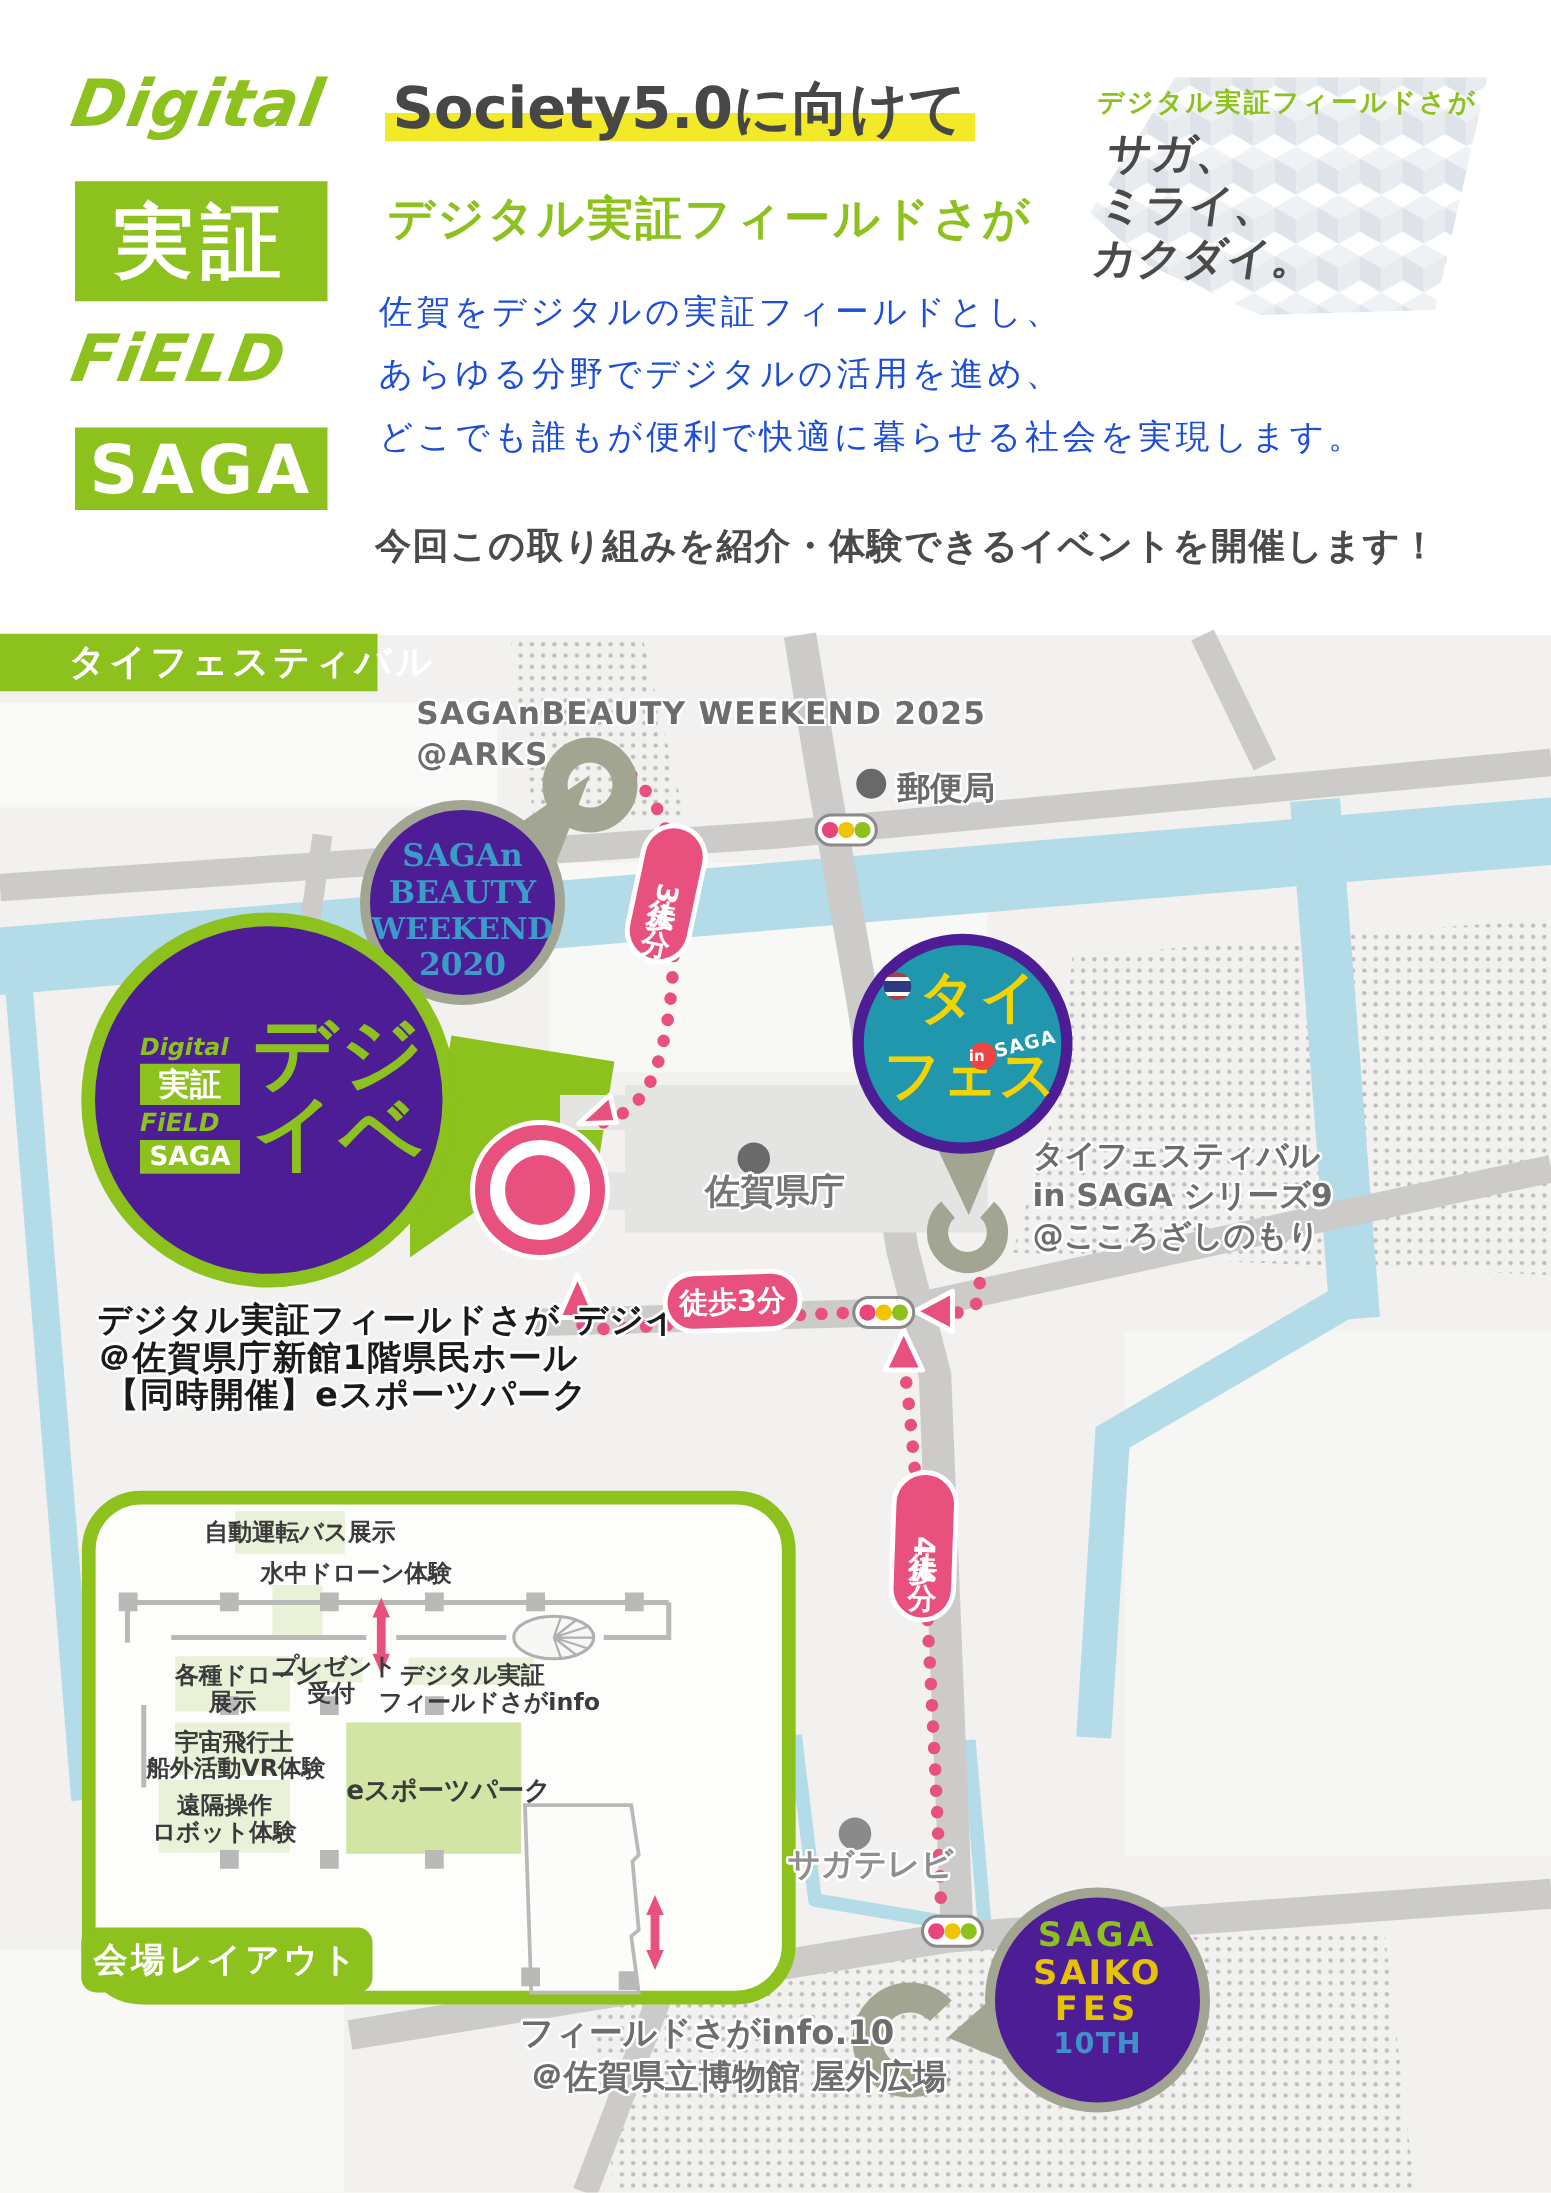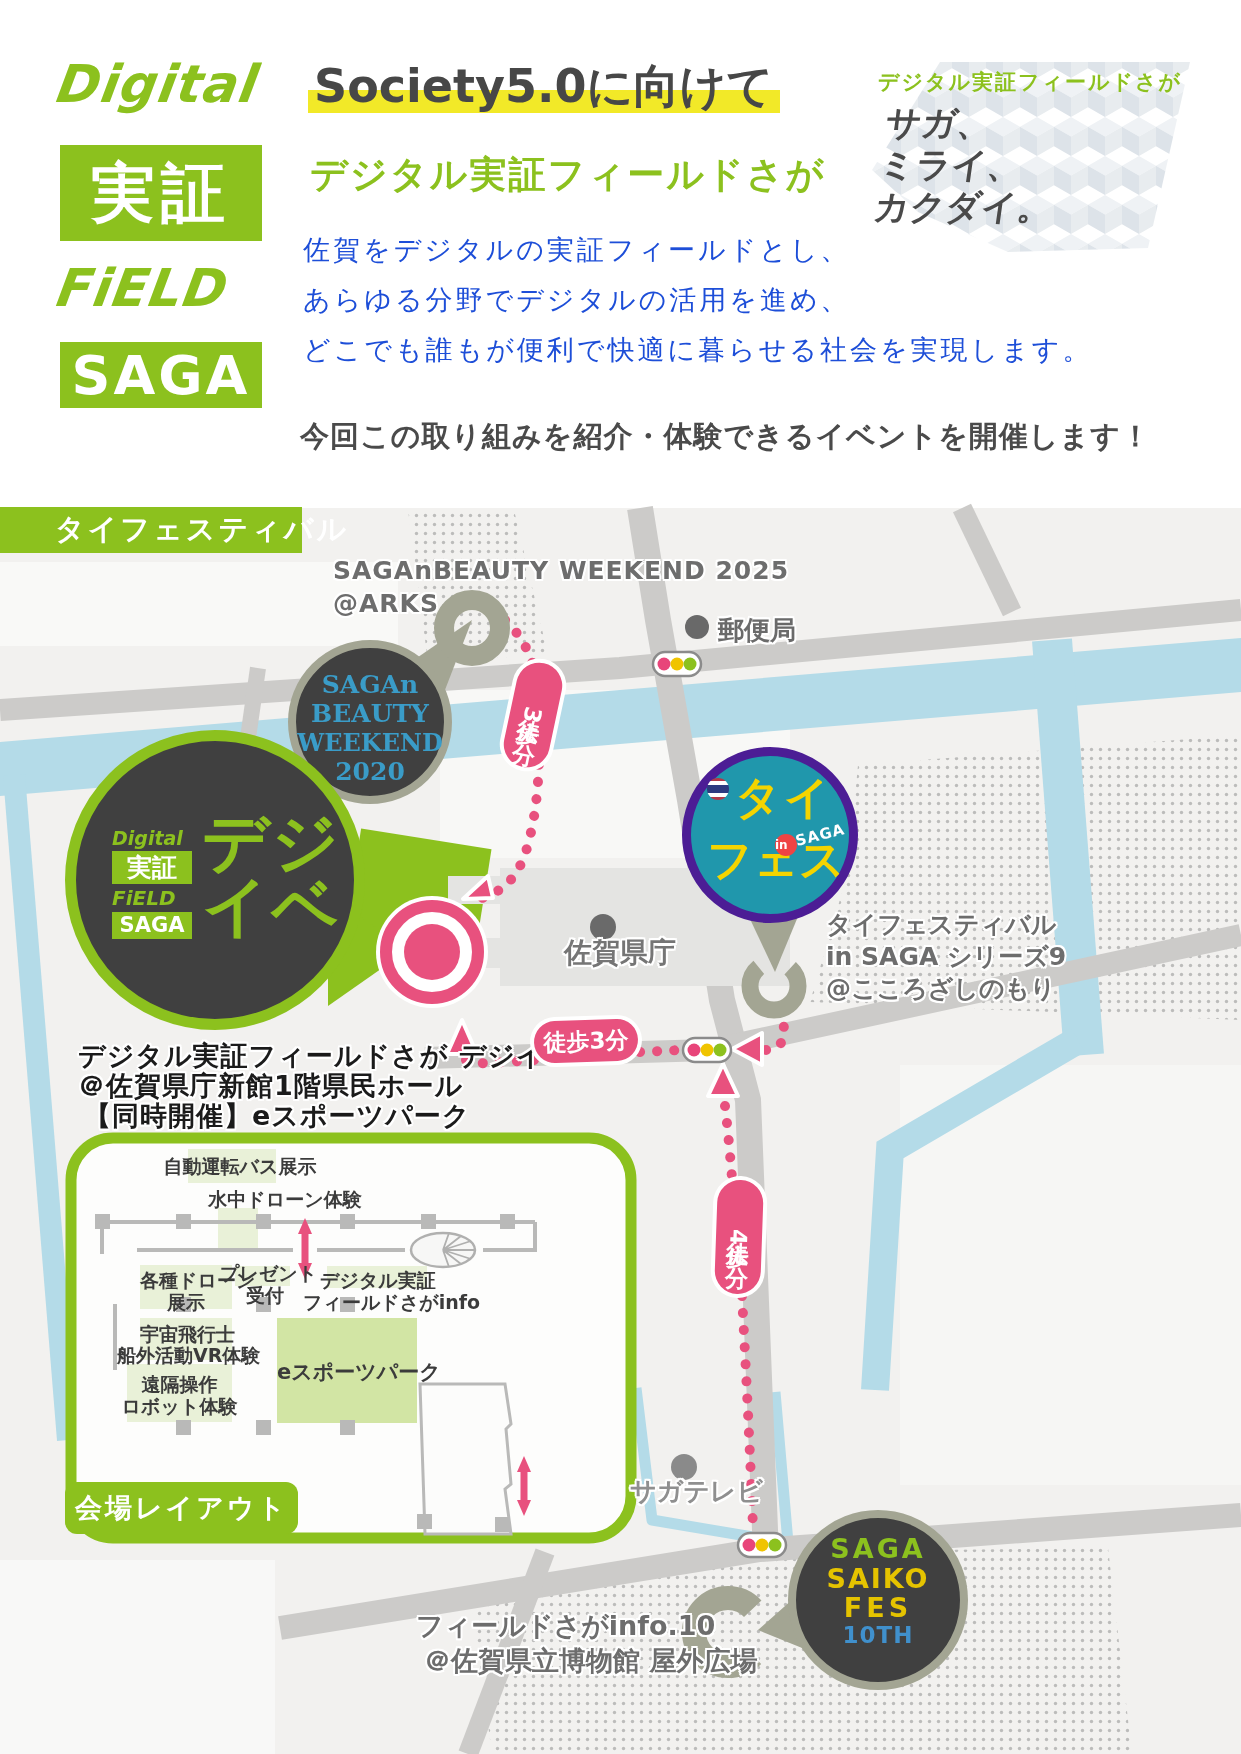--- a/index.html
+++ b/index.html
@@ -16,24 +16,24 @@
 .bodytext{position:absolute;left:303px;top:225px;font-size:27px;line-height:50px;letter-spacing:3px;color:#1d4ed8;font-weight:500;white-space:nowrap;z-index:2}
 .cta{position:absolute;left:300px;top:417px;font-size:29px;font-weight:900;color:#4a4a4a;letter-spacing:1px;white-space:nowrap;z-index:2}
 .sidenote-title{position:absolute;left:878px;top:68px;font-size:21px;font-weight:900;color:#8cc11e;letter-spacing:2px;z-index:2;white-space:nowrap}
 .sidenote-lines{position:absolute;left:880px;top:102px;font-size:35px;line-height:42px;font-weight:700;color:#4a4a4a;transform:skewX(-8deg);z-index:2;white-space:nowrap}
 
 .cas{text-shadow:2px 0 #fff,-2px 0 #fff,0 2px #fff,0 -2px #fff,1.6px 1.6px #fff,-1.6px -1.6px #fff,1.6px -1.6px #fff,-1.6px 1.6px #fff}
 .maplbl{position:absolute;font-weight:800;color:#6d6d6d;white-space:nowrap;z-index:3}
 .venlbl{position:absolute;font-weight:900;color:#1b1b1b;white-space:nowrap;z-index:3;letter-spacing:1px}
 .pill{position:absolute;background:#e8517e;color:#fff;font-weight:800;display:flex;align-items:center;justify-content:center;border-radius:26px;box-shadow:0 0 0 4px #fff;z-index:4;font-size:23px}
 .pill.v{writing-mode:vertical-rl;letter-spacing:3px}
-.badge{position:absolute;border-radius:50%;background:#404040;z-index:2}
+.badge{position:absolute;border-radius:50%;background:#4c1d95;z-index:2}
 .access-banner{position:absolute;left:0;top:507px;width:302px;height:46px;background:#8cc11e;color:#fff;font-size:29px;font-weight:900;letter-spacing:3px;display:flex;align-items:center;padding-left:55px;z-index:5;white-space:nowrap}
 
-.inset{position:absolute;left:65px;top:1132px;width:572px;height:473px;z-index:2}
+.inset{position:absolute;left:65px;top:1192px;width:572px;height:473px;z-index:2}
 .fp{position:absolute;font-weight:600;color:#3b3b3b;font-size:19px;white-space:nowrap;z-index:2;line-height:21px}
 .fp.c{text-align:center}
 .inset-banner{position:absolute;left:0;top:350px;width:233px;height:52px;background:#8cc11e;border-radius:12px;color:#fff;font-size:27px;font-weight:900;letter-spacing:3px;display:flex;align-items:center;justify-content:center;z-index:4}
 
 .bb-text{width:100%;text-align:center;font-family:"DejaVu Serif","Liberation Serif",serif;color:#3a9cc8;font-weight:700}
 .saiko-text{width:100%;text-align:center;font-weight:900;line-height:1.1}
 </style>
 </head>
 <body>
 

